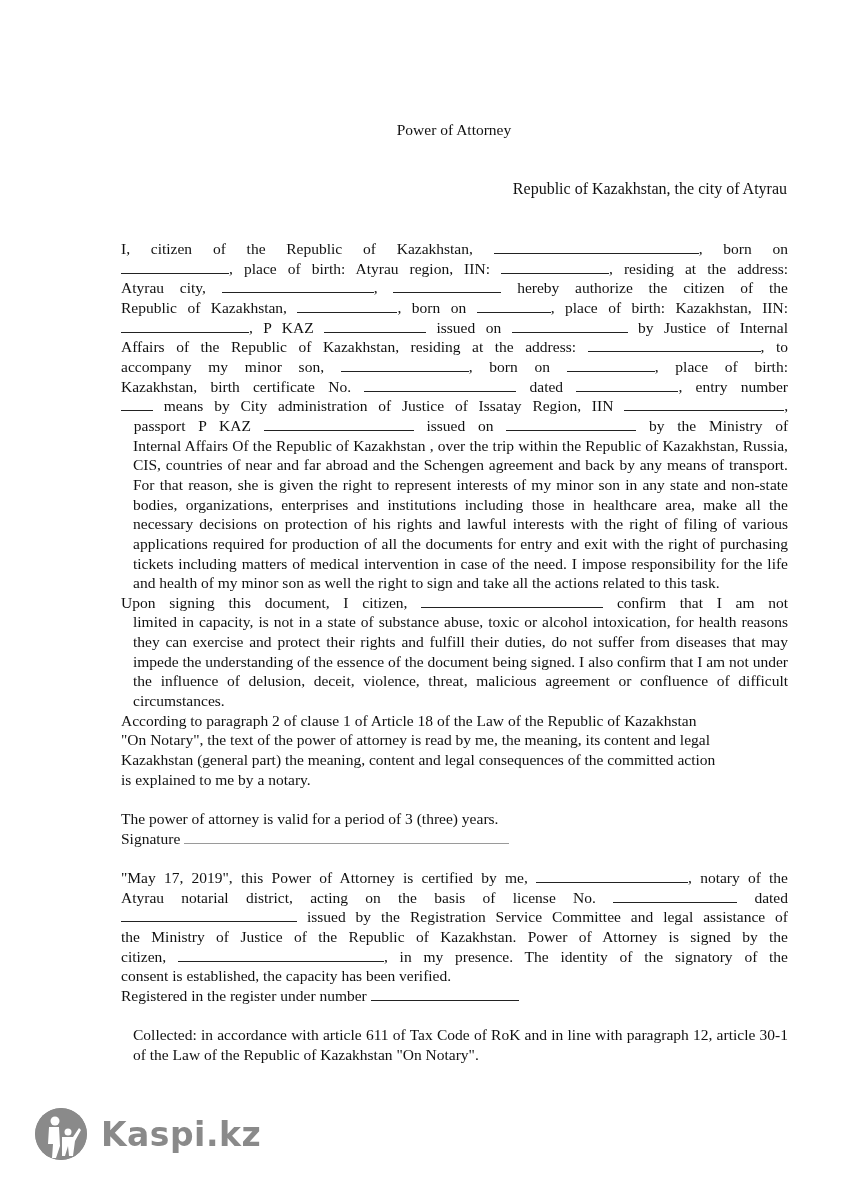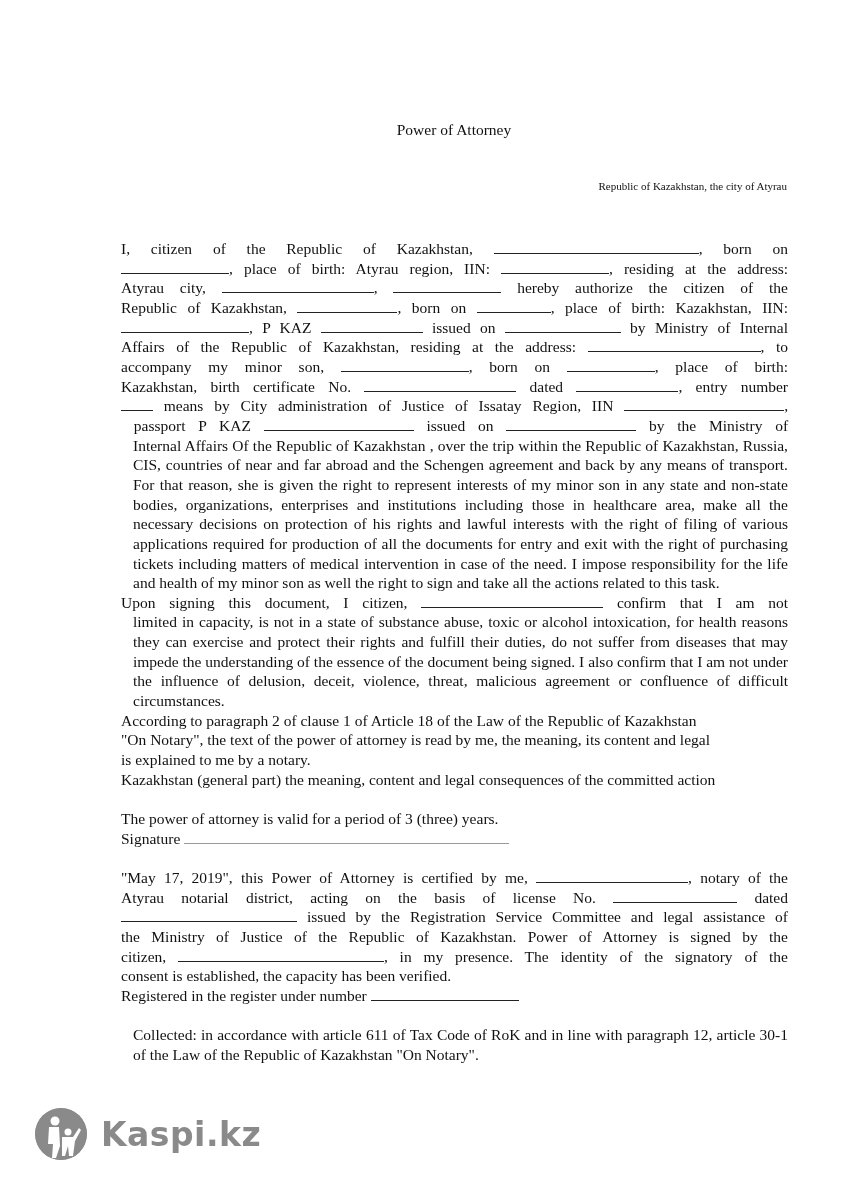--- a/index.html
+++ b/index.html
@@ -8,21 +8,21 @@
       font-family: "Liberation Serif", "DejaVu Serif", serif;
       color: #111111;
     }
     .page { position: absolute; left: 0; top: 0; width: 848px; height: 888px; }
     .title {
       position: absolute; top: 121px; left: 0; width: 908px;
       text-align: center; font-size: 15.5px;
     }
     .place {
       position: absolute; top: 180px; right: 61px;
-      font-size: 11px; text-align: right;
+      font-size: 16px; text-align: right;
     }
     .body-block {
       position: absolute; left: 121px; width: 667px;
       font-size: 15.5px; line-height: 19.65px;
     }
     .just { text-align: justify; margin-left: 12px; }
     .line { display: block; white-space: nowrap; }
     .jline { display: block; text-align: justify; text-align-last: justify; white-space: normal; }
     .blank { display: inline-block; border-bottom: 1px solid #222; height: 14px; vertical-align: baseline; }
     .sig-line { display: inline-block; border-bottom: 1px solid #9a9a9a; width: 325px; height: 14px; vertical-align: baseline; margin-left: 4px; }
@@ -43,35 +43,35 @@
 <div class="page">
 
   <div class="title">Power of Attorney</div>
   <div class="place">Republic of Kazakhstan, the city of Atyrau</div>
 
   <div class="body-block" style="top:239px;">
     <span class="jline"><span>I, citizen of the Republic of Kazakhstan,</span> <span class="blank" style="width:205px"></span><span>, born on</span></span>
     <span class="jline"><span class="blank" style="width:108px"></span><span>, place of birth: Atyrau region, IIN:</span> <span class="blank" style="width:108px"></span><span>, residing at the address:</span></span>
     <span class="jline"><span>Atyrau city,</span> <span class="blank" style="width:152px"></span><span>,</span> <span class="blank" style="width:108px"></span> <span>hereby authorize the citizen of the</span></span>
     <span class="jline"><span>Republic of Kazakhstan,</span> <span class="blank" style="width:100px"></span><span>, born on</span> <span class="blank" style="width:74px"></span><span>, place of birth: Kazakhstan, IIN:</span></span>
-    <span class="jline"><span class="blank" style="width:128px"></span><span>, P KAZ</span> <span class="blank" style="width:102px"></span> <span>issued on</span> <span class="blank" style="width:116px"></span> <span>by Ministry of Internal</span></span>
+    <span class="jline"><span class="blank" style="width:128px"></span><span>, P KAZ</span> <span class="blank" style="width:102px"></span> <span>issued on</span> <span class="blank" style="width:116px"></span> <span>by Justice of Internal</span></span>
     <span class="jline"><span>Affairs of the Republic of Kazakhstan, residing at the address:</span> <span class="blank" style="width:173px"></span><span>, to</span></span>
     <span class="jline"><span>accompany my minor son,</span> <span class="blank" style="width:128px"></span><span>, born on</span> <span class="blank" style="width:88px"></span><span>, place of birth:</span></span>
     <span class="jline"><span>Kazakhstan, birth certificate No.</span> <span class="blank" style="width:152px"></span> <span>dated</span> <span class="blank" style="width:102px"></span><span>, entry number</span></span>
     <span class="jline"><span class="blank" style="width:32px"></span> <span>means by City administration of Justice of Issatay Region, IIN</span> <span class="blank" style="width:160px"></span><span>,</span></span>
     <span class="jline">&nbsp;<span>passport P  KAZ</span> <span class="blank" style="width:150px"></span> <span>issued on</span> <span class="blank" style="width:130px"></span> <span>by the Ministry of</span></span>
     <div class="just">Internal Affairs Of the Republic of Kazakhstan , over the trip within the Republic of Kazakhstan, Russia, CIS, countries of near and far abroad and the Schengen agreement and back by any means of transport. For that reason, she is given the right to represent interests of my minor son in any state and non-state bodies, organizations, enterprises and institutions including those in healthcare area, make all the necessary decisions on protection of his rights and lawful interests with the right of filing of various applications required for production of all the documents for entry and exit with the right of purchasing tickets including matters of medical intervention in case of the need. I impose responsibility for the life and health of my minor son as well the right to sign and take all the actions related to this task.</div>
 
     <span class="jline"><span>Upon signing this document, I citizen,</span> <span class="blank" style="width:182px"></span> <span>confirm that I am not</span></span>
     <div class="just">limited in capacity, is not in a state of substance abuse, toxic or alcohol intoxication, for health reasons they can exercise and protect their rights and fulfill their duties, do not suffer from diseases that may impede the understanding of the essence of the document being signed. I also confirm that I am not under the influence of delusion, deceit, violence, threat, malicious agreement or confluence of difficult circumstances.</div>
 
     <span class="line">According to paragraph 2 of clause 1 of Article 18 of the Law of the Republic of Kazakhstan</span>
     <span class="line">"On Notary", the text of the power of attorney is read by me, the meaning, its content and legal</span>
+    <span class="line">Kazakhstan (general part) the meaning, content and legal consequences of the committed action</span>
     <span class="line">is explained to me by a notary.</span>
-    <span class="line">Kazakhstan (general part) the meaning, content and legal consequences of the committed action</span>
     <span class="line">&nbsp;</span>
     <span class="line">The power of attorney is valid for a period of 3 (three) years.</span>
     <span class="line"><span>Signature</span><span class="sig-line"></span></span>
     <span class="line">&nbsp;</span>
 
     <span class="jline"><span>"May 17, 2019", this Power of Attorney is certified by me,</span> <span class="blank" style="width:152px"></span><span>, notary of the</span></span>
     <span class="jline"><span>Atyrau notarial district, acting on the basis of license No.</span> <span class="blank" style="width:124px"></span> <span>dated</span></span>
     <span class="jline"><span class="blank" style="width:176px"></span> <span>issued by the Registration Service Committee and legal assistance of</span></span>
     <span class="jline">the Ministry of Justice of the Republic of Kazakhstan. Power of Attorney is signed by the</span>
     <span class="jline"><span>citizen,</span> <span class="blank" style="width:206px"></span><span>, in my presence. The identity of the signatory of the</span></span>

